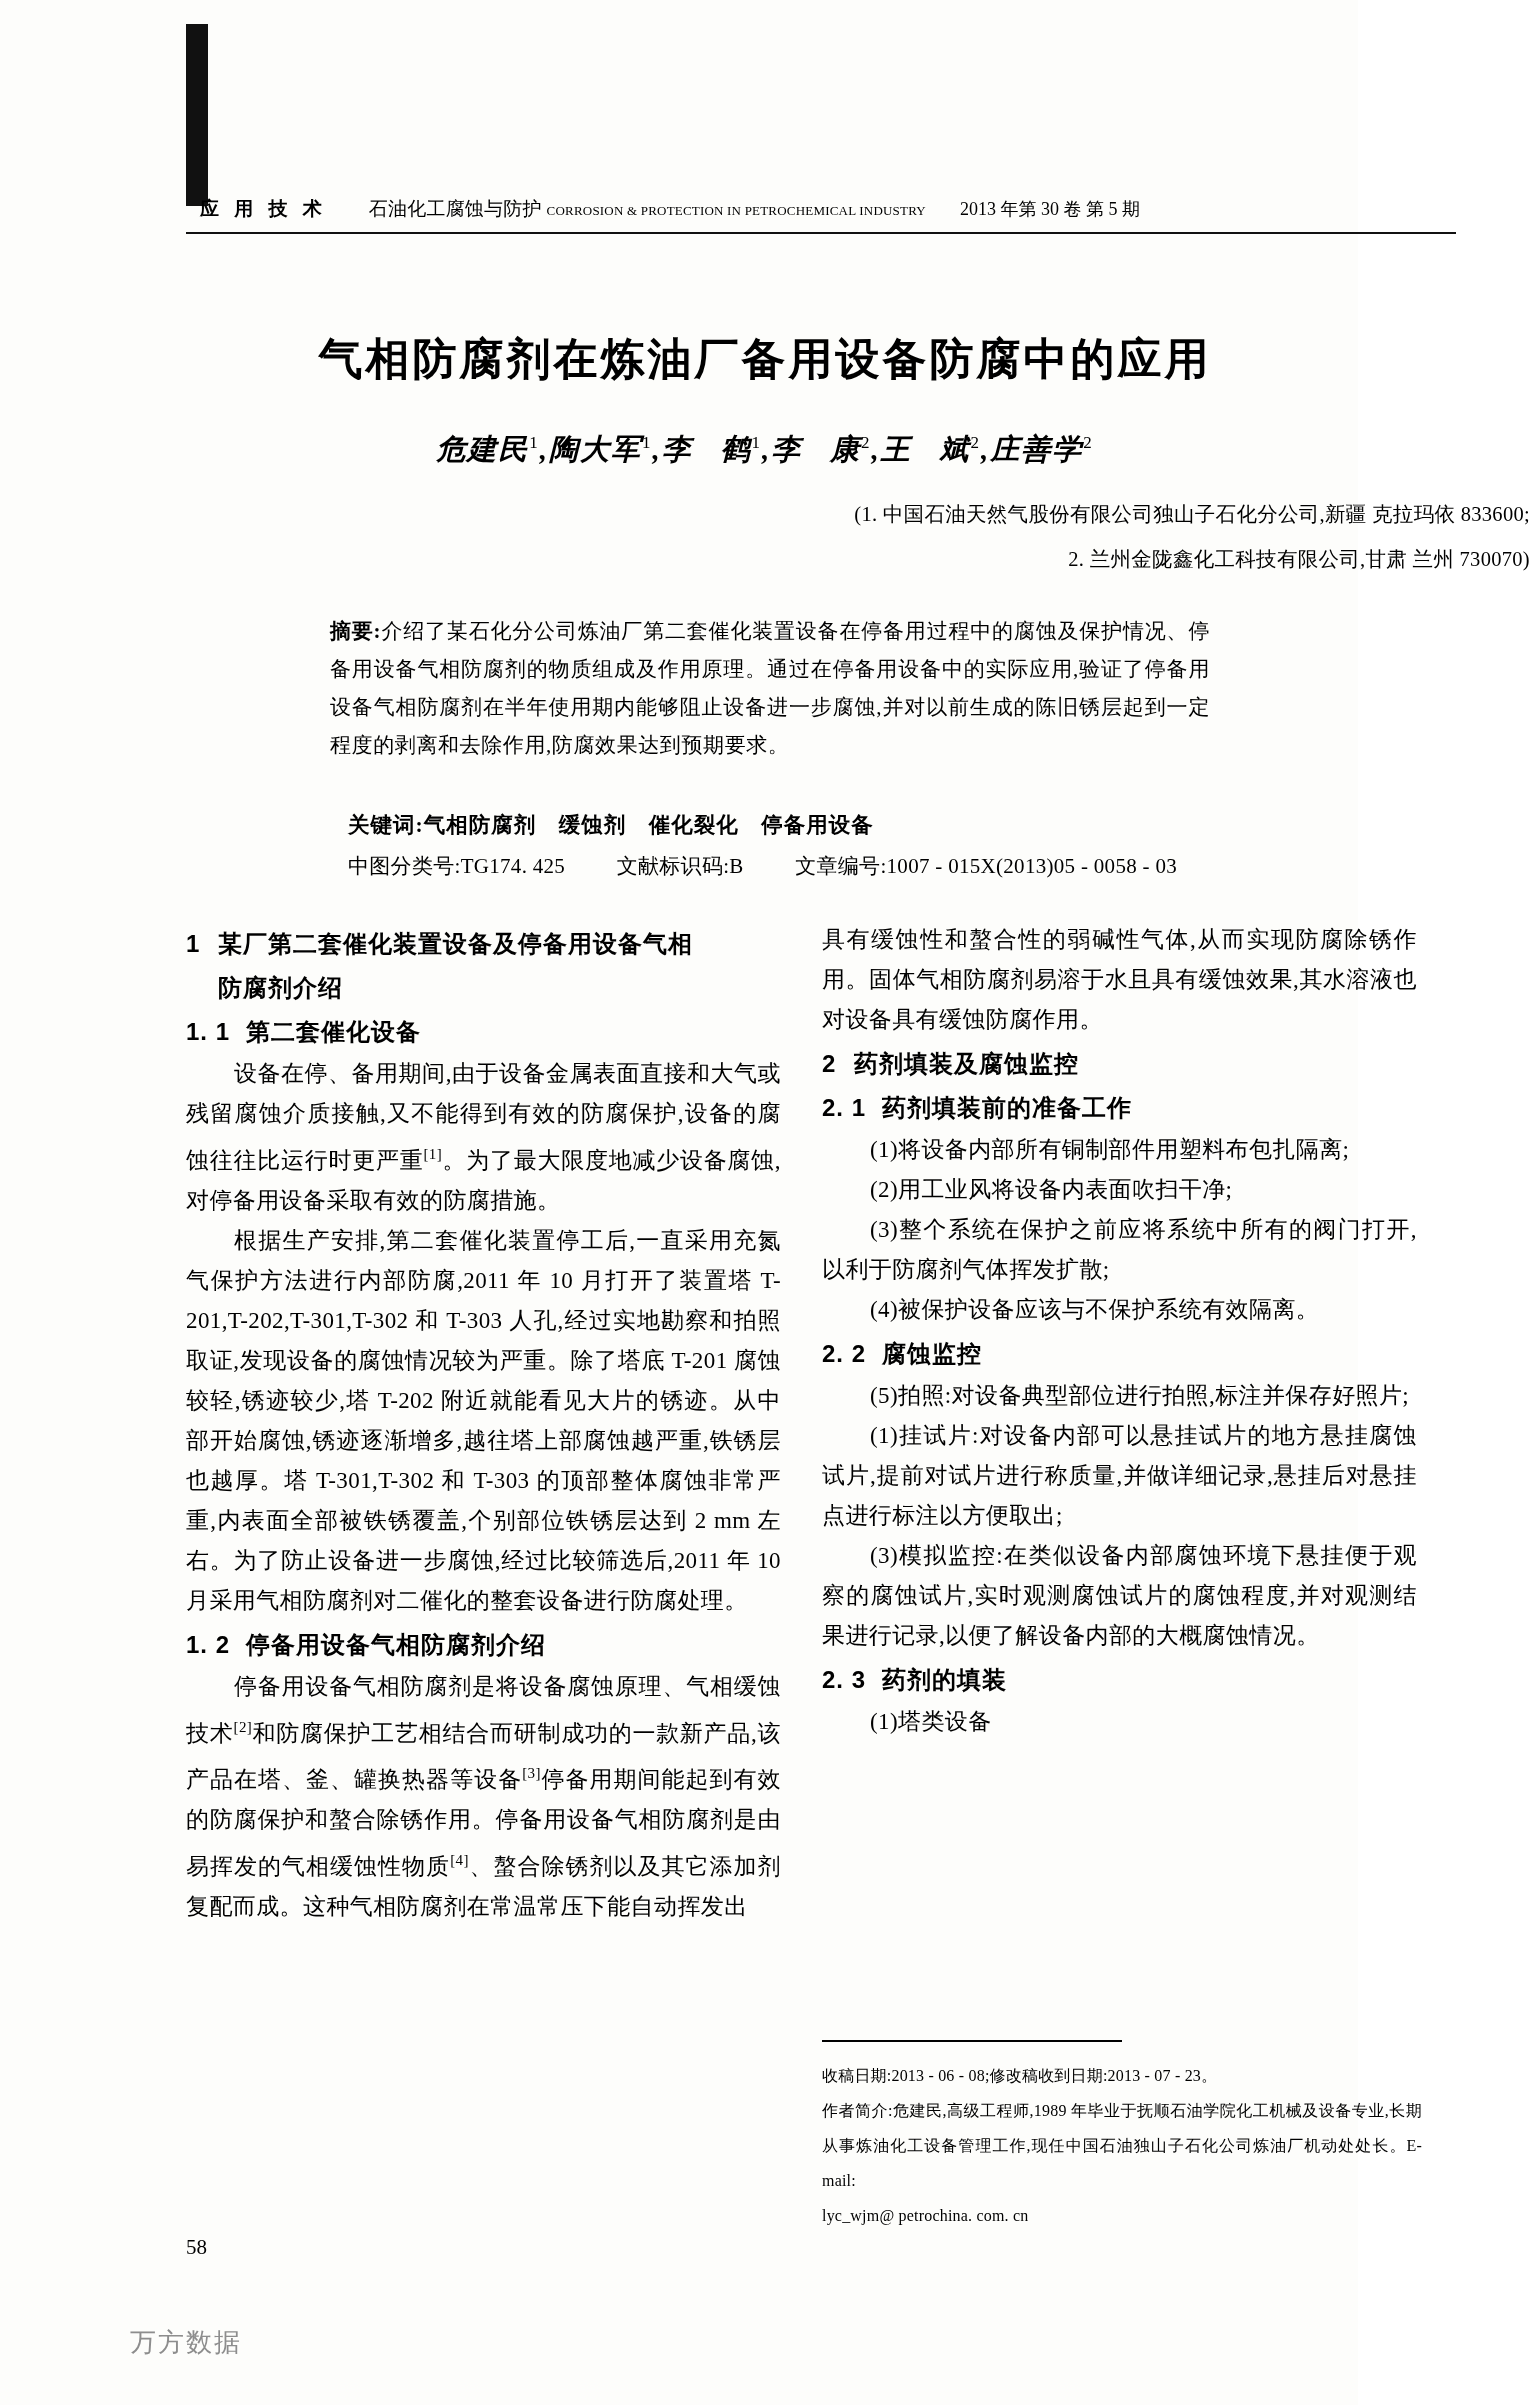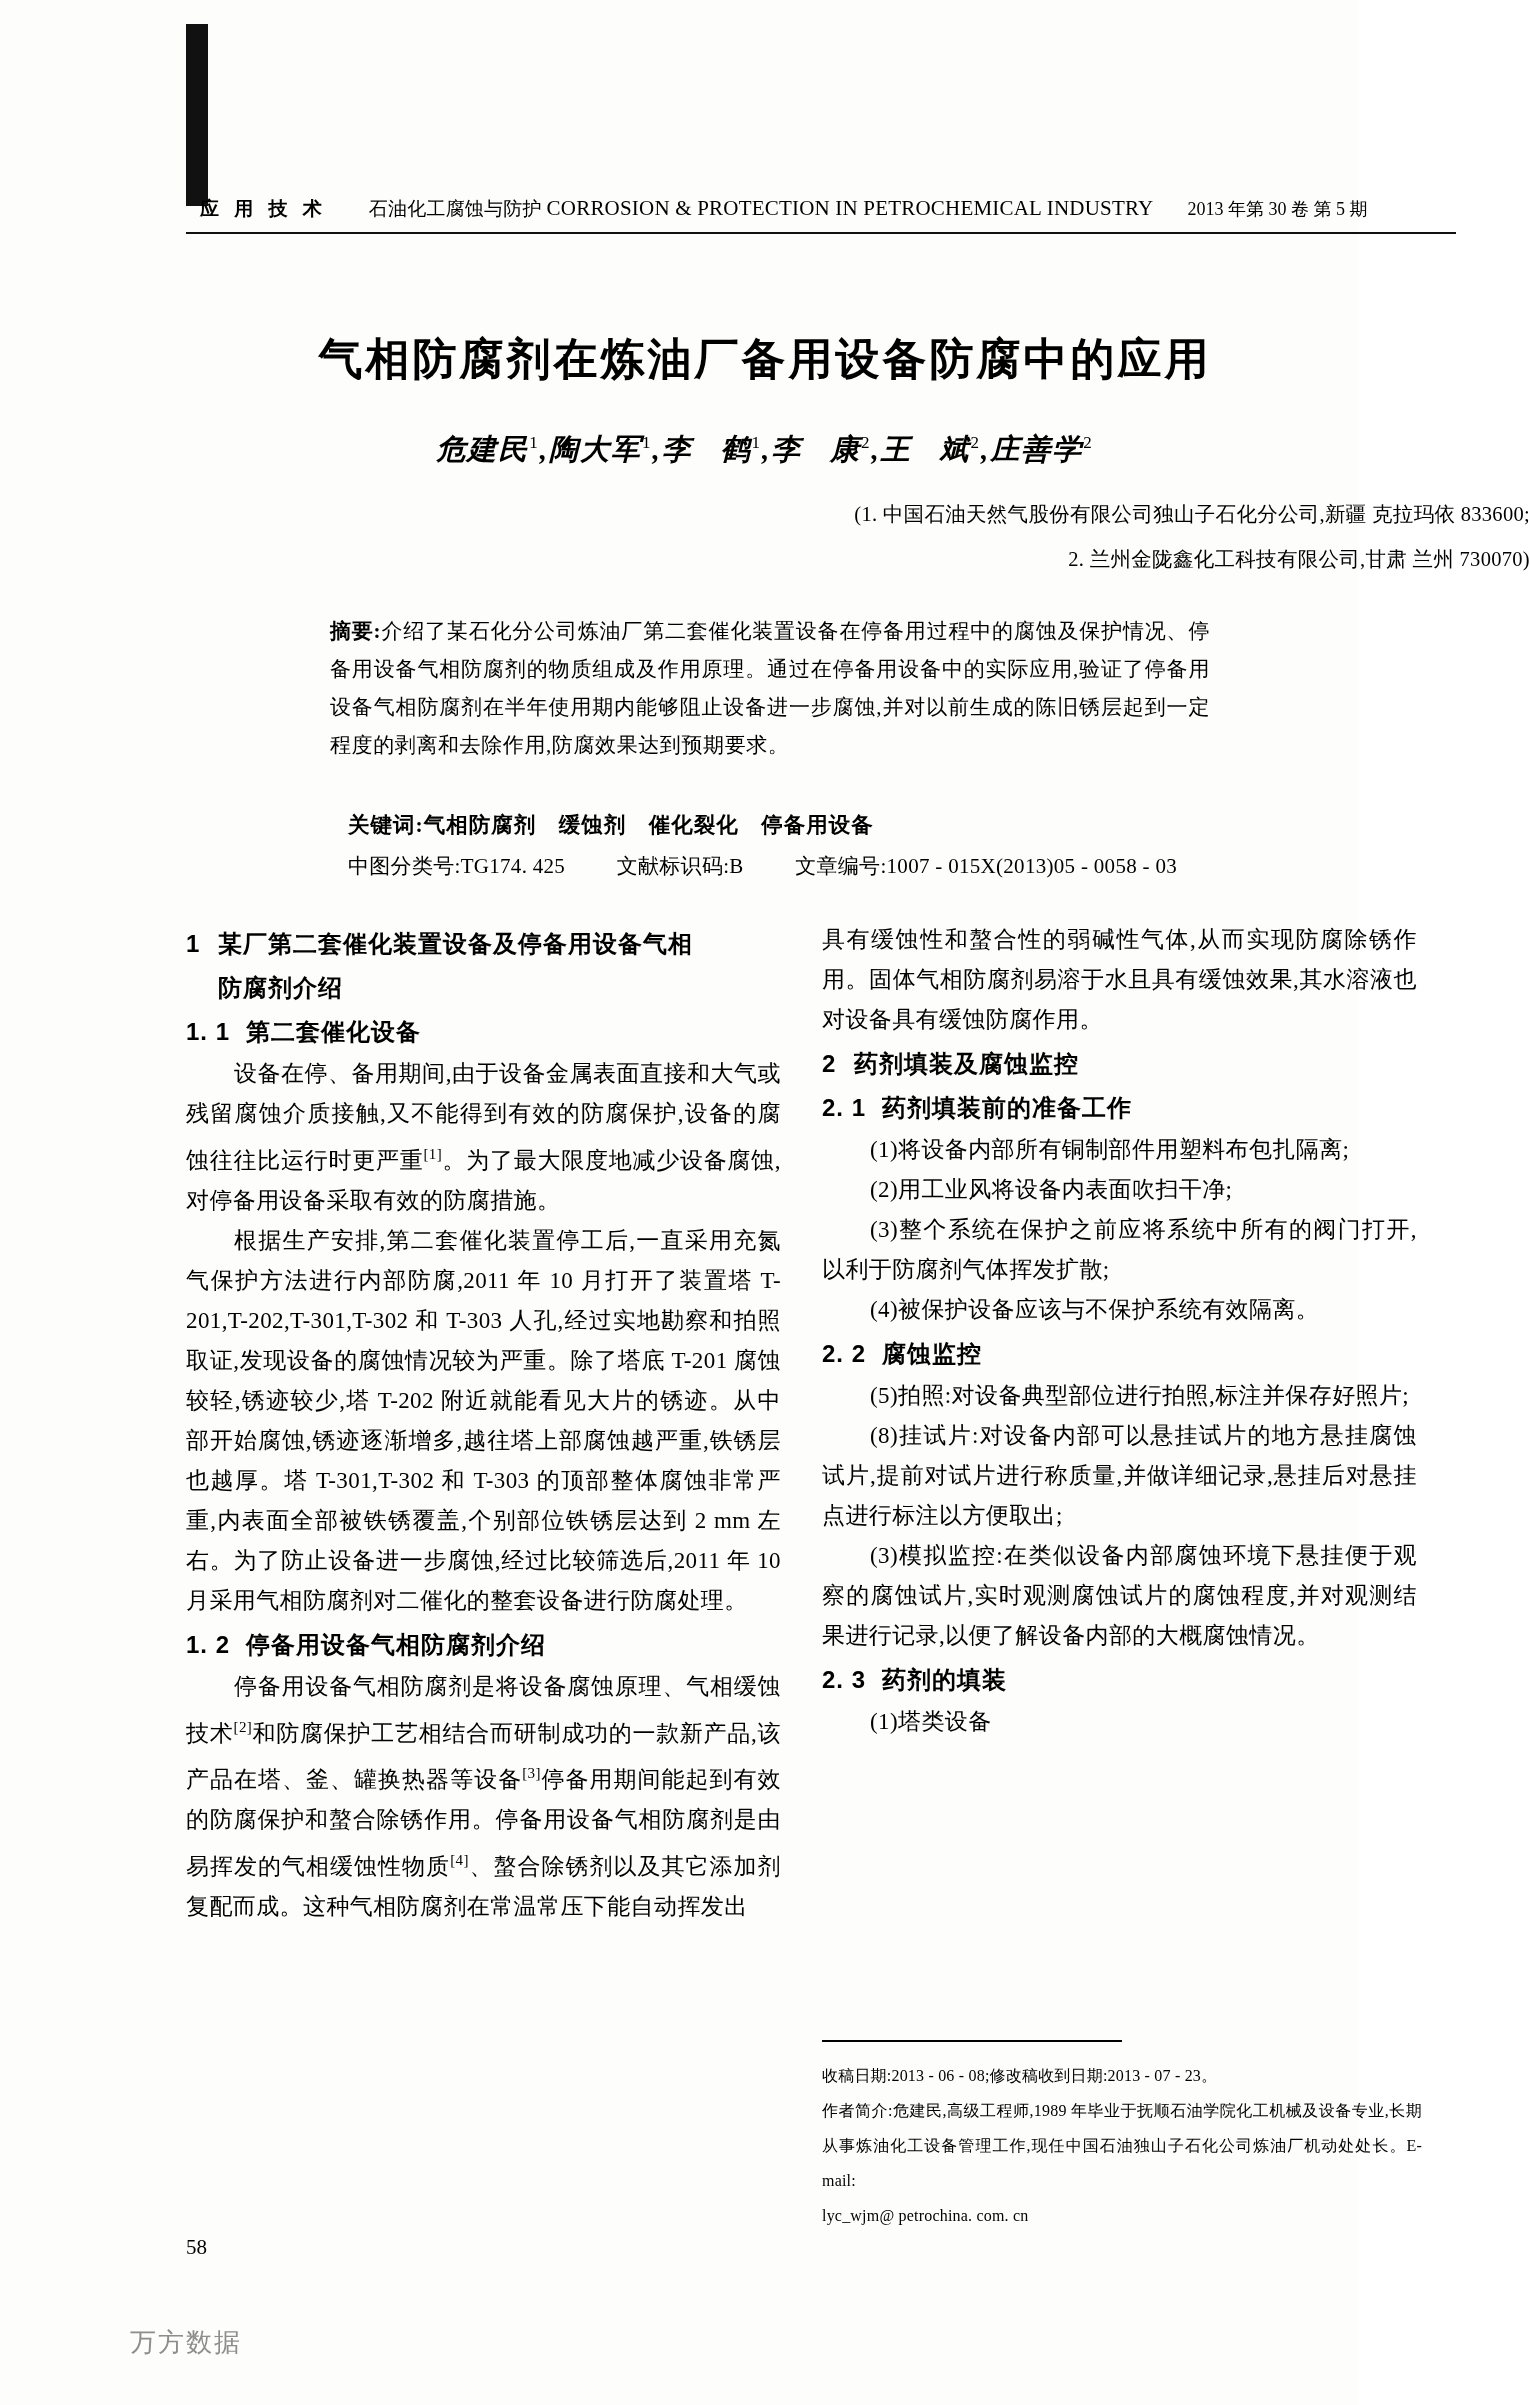--- a/index.html
+++ b/index.html
@@ -63,21 +63,21 @@
     white-space: nowrap;
   }
   .header-journal {
     font-family: "Liberation Serif", serif;
     font-size: 19px;
     white-space: nowrap;
     letter-spacing: 0.2px;
   }
   .header-journal .en {
     font-family: "Liberation Serif", serif;
-    font-size: 21px;
+    font-size: 13px;
   }
   .header-issue {
     font-family: "Liberation Serif", serif;
     font-size: 18px;
     margin-left: 34px;
     white-space: nowrap;
   }
 
   
   .title {
@@ -294,21 +294,21 @@
     <p class="body">(1)将设备内部所有铜制部件用塑料布包扎隔离;</p>
     <p class="body">(2)用工业风将设备内表面吹扫干净;</p>
     <p class="body">(3)整个系统在保护之前应将系统中所有的阀门打开,以利于防腐剂气体挥发扩散;</p>
     <p class="body">(4)被保护设备应该与不保护系统有效隔离。</p>
 
     <div class="h2">
       <span class="num">2. 2</span><span>腐蚀监控</span>
     </div>
 
     <p class="body">(5)拍照:对设备典型部位进行拍照,标注并保存好照片;</p>
-    <p class="body">(8)挂试片:对设备内部可以悬挂试片的地方悬挂腐蚀试片,提前对试片进行称质量,并做详细记录,悬挂后对悬挂点进行标注以方便取出;</p>
+    <p class="body">(1)挂试片:对设备内部可以悬挂试片的地方悬挂腐蚀试片,提前对试片进行称质量,并做详细记录,悬挂后对悬挂点进行标注以方便取出;</p>
     <p class="body">(3)模拟监控:在类似设备内部腐蚀环境下悬挂便于观察的腐蚀试片,实时观测腐蚀试片的腐蚀程度,并对观测结果进行记录,以便了解设备内部的大概腐蚀情况。</p>
 
     <div class="h2">
       <span class="num">2. 3</span><span>药剂的填装</span>
     </div>
 
     <p class="body">(1)塔类设备</p>
   </div>
 
   <div class="footnote-rule"></div>

